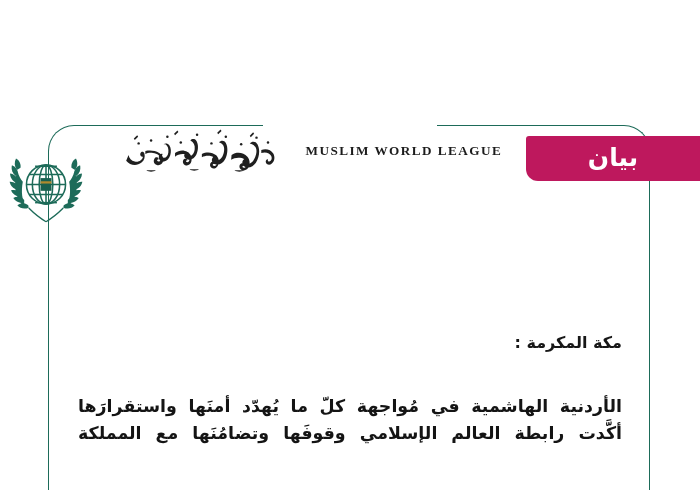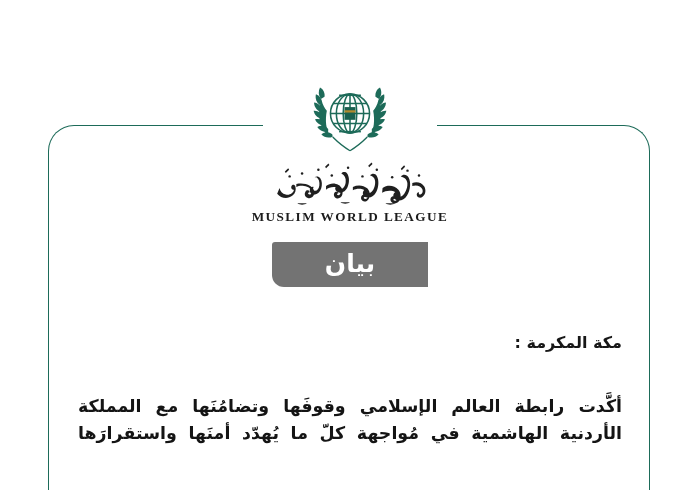--- a/index.html
+++ b/index.html
@@ -50,22 +50,23 @@
   }
 
   
   .header {
     position: absolute;
     left: 0;
     top: 0;
     width: 700px;
     height: 300px;
     display: flex;
-    flex-direction: column;
+    flex-direction: row;
     align-items: center;
+    justify-content: space-between;
   }
 
   .emblem {
     margin-top: 78px;
     width: 92px;
     height: 80px;
     display: block;
   }
 
   .wordmark-ar {
@@ -80,23 +81,23 @@
     font-family: "Liberation Serif", "DejaVu Serif", serif;
     font-weight: 700;
     font-size: 13.2px;
     letter-spacing: 1.45px;
     color: #1c1c1c;
     white-space: nowrap;
   }
 
   .banner {
     margin-top: 17px;
-    width: 156px;
+    width: 174px;
     height: 45px;
-    background: #737373;
+    background: #be185d;
     border-bottom-left-radius: 12px;
     border-top-left-radius: 3px;
     display: flex;
     align-items: center;
     justify-content: center;
   }
   .banner-text {
     color: #ffffff;
     font-size: 25px;
     font-weight: 700;
@@ -233,17 +234,17 @@
     <div class="wordmark-en">MUSLIM WORLD LEAGUE</div>
 
     <div class="banner">
       <span class="banner-text">بيان</span>
     </div>
   </div>
 
   <div class="dateline">مكة المكرمة :</div>
 
   <div class="body-copy">
+    <p>الأردنية الهاشمية في مُواجهة كلّ ما يُهدّد أمنَها واستقرارَها</p>
     <p>أكَّدت رابطة العالم الإسلامي وقوفَها وتضامُنَها مع المملكة</p>
-    <p>الأردنية الهاشمية في مُواجهة كلّ ما يُهدّد أمنَها واستقرارَها</p>
   </div>
 
 </div>
 
 </body></html>

